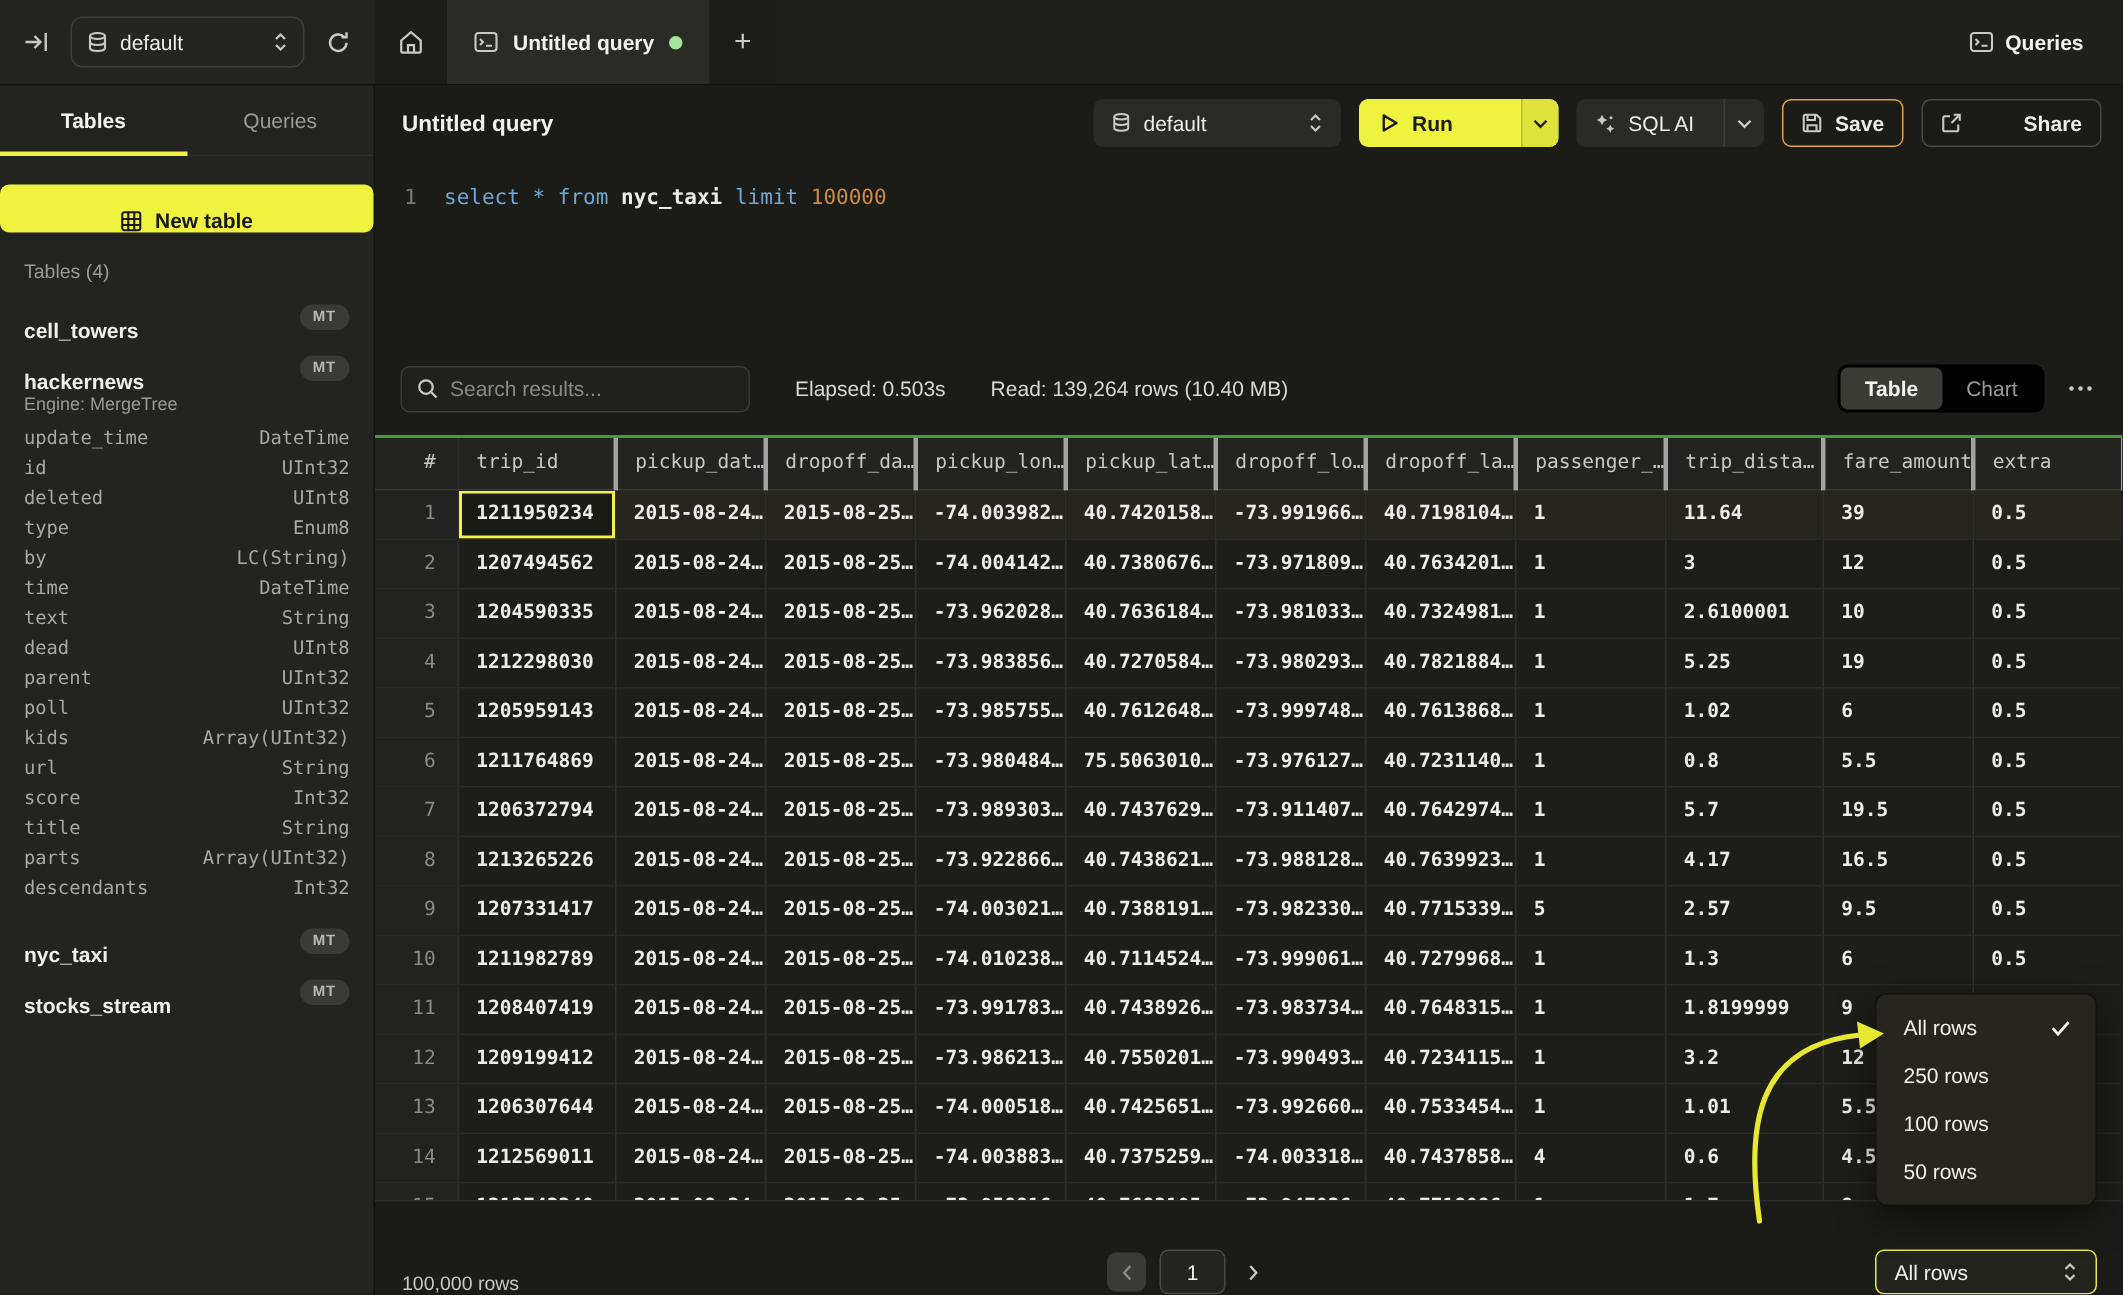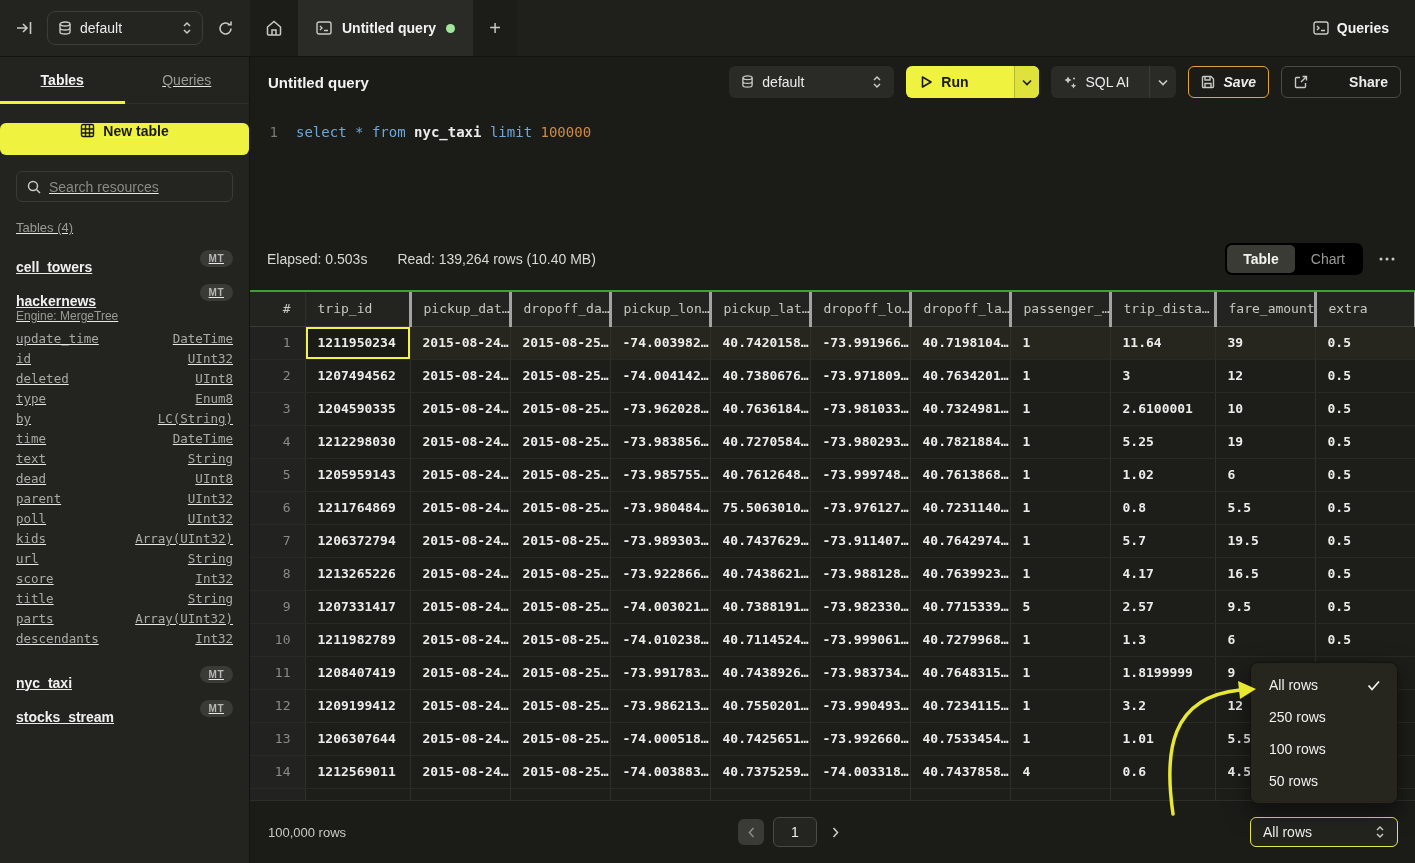--- a/index.html
+++ b/index.html
@@ -27,26 +27,26 @@
   .tabstrip{display:flex;align-items:stretch;background:#1c1c19;}
   .tab-home{width:48px;display:flex;align-items:center;justify-content:center;cursor:pointer;}
   .tab-query{display:flex;align-items:center;gap:10px;padding:0 18px;background:#2a2a26;cursor:pointer;}
   .tab-query .lbl{font-size:14px;font-weight:600;color:#f2f2f0;}
   .dot{width:9px;height:9px;border-radius:50%;background:var(--dot-green);}
   .tab-plus{width:44px;display:flex;align-items:center;justify-content:center;color:#c9c9c5;font-size:20px;cursor:pointer;background:#1c1c19;}
   .topbar-right{margin-left:auto;display:flex;align-items:center;gap:8px;padding-right:26px;cursor:pointer;}
   .topbar-right .lbl{font-size:14px;font-weight:600;color:#f2f2f0;}
 
   
-  .sidebar{position:absolute;left:0;top:57px;width:250px;height:806px;background:var(--bg-side);border-right:1px solid #121210;text-decoration:underline;}
+  .sidebar{position:absolute;left:0;top:57px;width:250px;height:806px;background:var(--bg-side);border-right:1px solid #121210;}
   .side-tabs{display:flex;height:47px;border-bottom:1px solid #2e2e2a;}
   .side-tab{flex:1;display:flex;align-items:center;justify-content:center;font-size:14px;color:var(--muted);cursor:pointer;position:relative;}
   .side-tab.active{color:#f2f2f0;font-weight:600;}
   .side-tab.active::after{content:"";position:absolute;left:0;right:0;bottom:-1px;height:3px;background:var(--accent);}
-  .newtable-btn{margin:19px 0 0;height:32px;border-radius:6px;background:var(--accent);color:#191916;font-weight:600;font-size:14px;display:flex;align-items:flex-start;justify-content:center;gap:8px;cursor:pointer;}
+  .newtable-btn{margin:19px 0 0;height:32px;border-radius:6px;background:var(--accent);color:#191916;font-weight:600;font-size:14px;display:flex;align-items:flex-end;justify-content:center;gap:8px;cursor:pointer;}
   .search-box{margin:16px 16px 0;height:31px;border:1px solid #3a3a36;border-radius:6px;background:#242420;display:flex;align-items:center;gap:8px;padding:0 10px;}
   .search-box input{flex:1;background:transparent;border:0;outline:0;color:#e8e8e6;font-size:14px;font-family:"Liberation Sans",sans-serif;}
   .search-box input::placeholder{color:#8a8a86;}
   .side-section{margin:18px 16px 0;font-size:13px;color:var(--muted);}
   .tbl-item{margin:0 16px;height:34px;display:flex;align-items:center;justify-content:space-between;cursor:pointer;}
   .tbl-item .nm{font-size:14px;font-weight:600;color:#f0f0ee;margin-top:17px;}
   .badge{background:#3a3a37;color:#b8b8b4;font-size:10px;font-weight:700;padding:3px 9px;border-radius:10px;letter-spacing:.5px;}
   .engine{margin:0 16px 6px;font-size:12px;color:var(--muted);}
   .cols{margin:6px 16px 8px;font-family:"DejaVu Sans Mono",monospace;font-size:12.5px;}
   .col-row{display:flex;justify-content:space-between;line-height:20px;color:#a8a8a4;text-align:center;}
@@ -58,21 +58,21 @@
   .qh-actions{margin-left:auto;display:flex;align-items:center;gap:12px;}
   .btn{height:32px;border-radius:6px;display:flex;align-items:center;gap:8px;padding:0 12px;font-size:14px;cursor:pointer;background:var(--bg-btn);color:#ececea;}
   .btn-db{width:165px;}
   .btn-db .lbl{flex:1;}
   .btn-run{background:var(--accent);color:#191916;font-weight:600;padding:0;overflow:hidden;gap:31px;}
   .btn-run .run-main{display:flex;align-items:center;gap:8px;padding:0 14px;height:100%;}
   .btn-run .run-caret{height:100%;display:flex;align-items:center;padding:0 7px;background:#dfe23a;border-left:1px solid rgba(0,0,0,.18);color:#191916;}
   .btn-sqlai{padding:0;}
   .btn-sqlai .ai-main{display:flex;align-items:center;gap:8px;padding:0 12px;height:100%;}
   .btn-sqlai .ai-caret{height:100%;display:flex;align-items:center;padding:0 8px;border-left:1px solid #3c3c38;}
-  .btn-save{background:transparent;border:1.5px solid var(--save-border);font-weight:600;font-style:italic;}
+  .btn-save{background:transparent;border:1.5px solid var(--save-border);font-weight:600;}
   .btn-share{background:transparent;border:1px solid #4a4a46;font-weight:600;gap:41px;}
 
   .editor{height:121px;padding:14px 0 0 0;font-family:"DejaVu Sans Mono",monospace;font-size:14px;}
   .code-line{display:flex;line-height:22px;}
   .gutter{width:28px;text-align:right;color:#7a7a76;margin-right:18px;}
   .tok-keyword{color:var(--kw);} .tok-operator{color:var(--kw);}
   .tok-identifier{color:#ececea;font-weight:700;} .tok-number{color:var(--num);} .tok-plain{color:#ececea;}
 
   .results-toolbar{height:62px;display:flex;align-items:center;padding:0 14px 0 17px;gap:30px;}
   .rt-search{width:233px;height:31px;border:1px solid #3a3a36;border-radius:6px;background:#20201d;display:flex;align-items:center;gap:8px;padding:0 10px;}
@@ -87,21 +87,21 @@
 
   .results-wrap{height:515px;border-top:2px solid var(--green);overflow:hidden;}
   table.results{border-collapse:collapse;table-layout:fixed;width:1165px;font-family:"DejaVu Sans Mono",monospace;font-size:13px;}
   table.results th{height:34px;background:#23231f;color:#c8c8c4;font-weight:400;text-align:left;padding:0 12px;border-right:3px solid #a3a3a3;border-bottom:1px solid #3a3a33;white-space:nowrap;overflow:hidden;}
   table.results td{height:33px;color:#ececea;font-weight:700;padding:0 12px;border-right:1px solid #30302b;border-bottom:1px solid #2a2a25;white-space:nowrap;overflow:hidden;background:#1d1d19;}
   table.results th:first-child, table.results td:first-child{text-align:right;padding-right:14px;border-right:1px solid #30302b;}
   table.results td.row-num{color:#8a8a86;font-weight:400;background:#222220;}
   tr.selected td{background:#26261f;}
   td.selected-cell{box-shadow:inset 0 0 0 2px #f2f24a;background:#1b1b16 !important;}
 
-  .footer{position:absolute;left:0;bottom:0;width:1165px;height:63px;border-top:1px solid #2d2d29;display:flex;align-items:center;padding:0 17px 0 18px;background:var(--bg-main);}
+  .footer{position:absolute;left:0;bottom:0;width:1165px;height:63px;border-top:1px solid #2d2d29;display:flex;align-items:flex-end;padding:0 17px 0 18px;background:var(--bg-main);}
   .foot-total{font-size:13px;color:#c8c8c4;}
   .pager{position:absolute;left:488px;display:flex;align-items:center;gap:9px;}
   .pg-prev{width:26px;height:26px;border-radius:6px;background:#3a3a36;color:#8a8a86;display:flex;align-items:center;justify-content:center;font-size:14px;cursor:default;}
   .pg-num{width:44px;height:30px;border:1px solid #4a4a46;border-radius:6px;background:#242420;color:#f0f0ee;display:flex;align-items:center;justify-content:center;font-size:14px;cursor:pointer;}
   .pg-next{color:#c8c8c4;padding:0 6px;font-size:15px;cursor:pointer;}
   .rows-select{margin-left:auto;width:148px;height:30px;border:1.5px solid #e8e84a;border-radius:6px;background:#24241f;display:flex;align-items:center;justify-content:space-between;padding:0 12px;font-size:14px;color:#f0f0ee;cursor:pointer;}
 
   .row-menu{position:absolute;left:1250px;top:662px;width:148px;background:#26261f;border:1px solid #121210;border-radius:8px;padding:6px 0;box-shadow:0 8px 24px rgba(0,0,0,.5);z-index:50;}
   .menu-item{height:32px;display:flex;align-items:center;justify-content:space-between;padding:0 16px 0 18px;font-size:14px;color:#f0f0ee;cursor:pointer;}
 
@@ -183,29 +183,20 @@
   </div>
   <div class="newtable-btn">
     <span class="ic" style="color:#191916">
       <svg width="15" height="15" viewBox="0 0 15 15" fill="none" stroke="currentColor" stroke-width="1.4">
           <rect x="1.5" y="1.5" width="12" height="12" rx="1.5"></rect>
           <path d="M1.5 6h12M1.5 10h12M5.5 1.5v12M9.5 1.5v12"></path>
         </svg>
     </span>
     <span>New table</span>
   </div>
-  <div class="search-box">
-    <span class="ic">
-      <svg width="14" height="14" viewBox="0 0 14 14" fill="none" stroke="currentColor" stroke-width="1.5">
-          <circle cx="6" cy="6" r="4.5"></circle>
-          <path d="M9.5 9.5L13 13"></path>
-        </svg>
-    </span>
-    <input placeholder="Search resources" style="">
-  </div>
   <div class="side-section" style="margin-bottom:6px;">Tables (4)</div>
 
   <div class="tbl-item">
     <span class="nm">cell_towers</span>
     <span class="badge">MT</span>
   </div>
   <div class="tbl-item">
     <span class="nm">hackernews</span>
     <span class="badge">MT</span>
   </div>
@@ -364,20 +355,29 @@
   </div>
 
   <div class="editor">
     <div class="code-line">
       <span class="gutter">1</span>
       <span id="editor-code"><span class="tok-keyword">select</span><span class="tok-plain"> </span><span class="tok-operator">*</span><span class="tok-plain"> </span><span class="tok-keyword">from</span><span class="tok-plain"> </span><span class="tok-identifier">nyc_taxi</span><span class="tok-plain"> </span><span class="tok-keyword">limit</span><span class="tok-plain"> </span><span class="tok-number">100000</span></span>
     </div>
   </div>
 
   <div class="results-toolbar">
+    <div class="rt-search">
+      <span class="ic">
+        <svg width="14" height="14" viewBox="0 0 14 14" fill="none" stroke="currentColor" stroke-width="1.5">
+            <circle cx="6" cy="6" r="4.5"></circle>
+            <path d="M9.5 9.5L13 13"></path>
+          </svg>
+      </span>
+      <input placeholder="Search results..." style="">
+    </div>
     <span class="rt-stat">Elapsed: 0.503s</span>
     <span class="rt-stat">Read: 139,264 rows (10.40 MB)</span>
     <div class="rt-right">
       <div class="seg">
         <div class="seg-item active">
             <span>Table</span>
           </div>
         <div class="seg-item">
             <span>Chart</span>
           </div>

